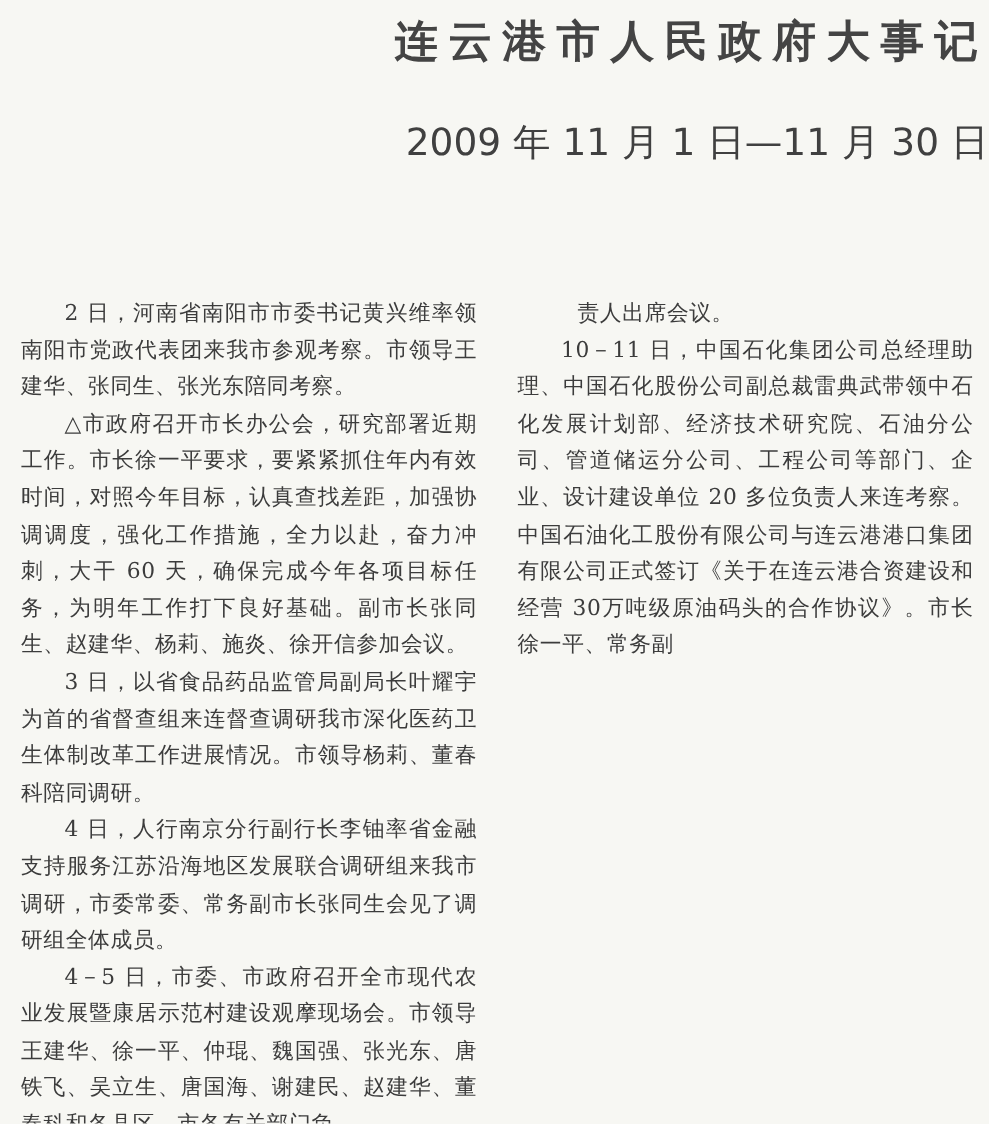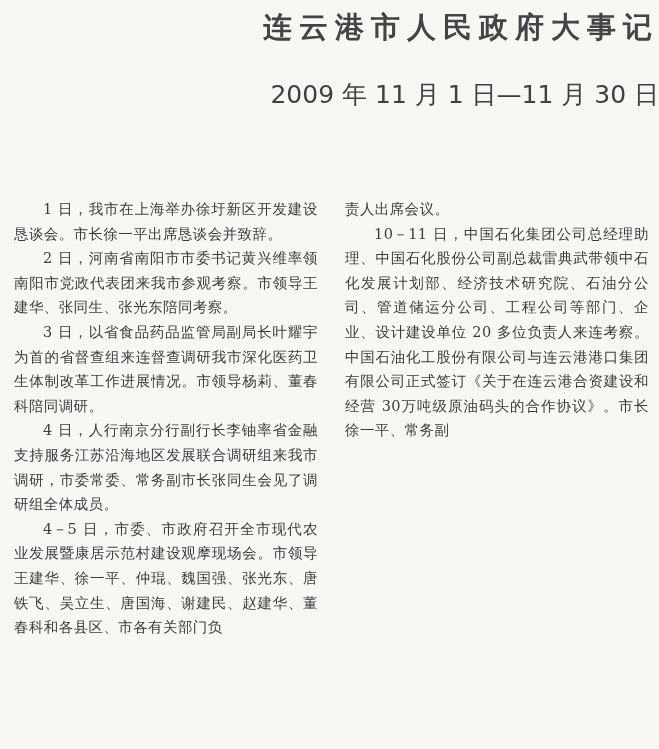--- a/index.html
+++ b/index.html
@@ -45,31 +45,31 @@
       line-height: 24.6px;
       text-align: justify;
       letter-spacing: 0.4px;
     }
     .col-left { left: 14px; }
     .col-right { left: 345px; }
     .para {
       margin: 0;
       text-indent: 2em;
     }
-    .para.cont { text-indent: 0; }
+    .para.cont { text-indent: 0; margin-left: 40px; }
   </style>
 </head>
 <body>
 
 <div class="page-title">连云港市人民政府大事记</div>
 <div class="page-subtitle">2009 年 11 月 1 日—11 月 30 日</div>
 
 <div class="column col-left">
-  <p class="para">1 日，我市在上海举办徐圩新区开发建设恳谈会。市长徐一平出席恳谈会并致辞。</p>
   <p class="para">2 日，河南省南阳市市委书记黄兴维率领南阳市党政代表团来我市参观考察。市领导王建华、张同生、张光东陪同考察。</p>
+  <p class="para">△市政府召开市长办公会，研究部署近期工作。市长徐一平要求，要紧紧抓住年内有效时间，对照今年目标，认真查找差距，加强协调调度，强化工作措施，全力以赴，奋力冲刺，大干 60 天，确保完成今年各项目标任务，为明年工作打下良好基础。副市长张同生、赵建华、杨莉、施炎、徐开信参加会议。</p>
   <p class="para">3 日，以省食品药品监管局副局长叶耀宇为首的省督查组来连督查调研我市深化医药卫生体制改革工作进展情况。市领导杨莉、董春科陪同调研。</p>
   <p class="para">4 日，人行南京分行副行长李铀率省金融支持服务江苏沿海地区发展联合调研组来我市调研，市委常委、常务副市长张同生会见了调研组全体成员。</p>
   <p class="para">4－5 日，市委、市政府召开全市现代农业发展暨康居示范村建设观摩现场会。市领导王建华、徐一平、仲琨、魏国强、张光东、唐铁飞、吴立生、唐国海、谢建民、赵建华、董春科和各县区、市各有关部门负</p>
 </div>
 
 <div class="column col-right">
   <p class="para cont">责人出席会议。</p>
   <p class="para">10－11 日，中国石化集团公司总经理助理、中国石化股份公司副总裁雷典武带领中石化发展计划部、经济技术研究院、石油分公司、管道储运分公司、工程公司等部门、企业、设计建设单位 20 多位负责人来连考察。中国石油化工股份有限公司与连云港港口集团有限公司正式签订《关于在连云港合资建设和经营 30万吨级原油码头的合作协议》。市长徐一平、常务副</p>
 </div>
 

